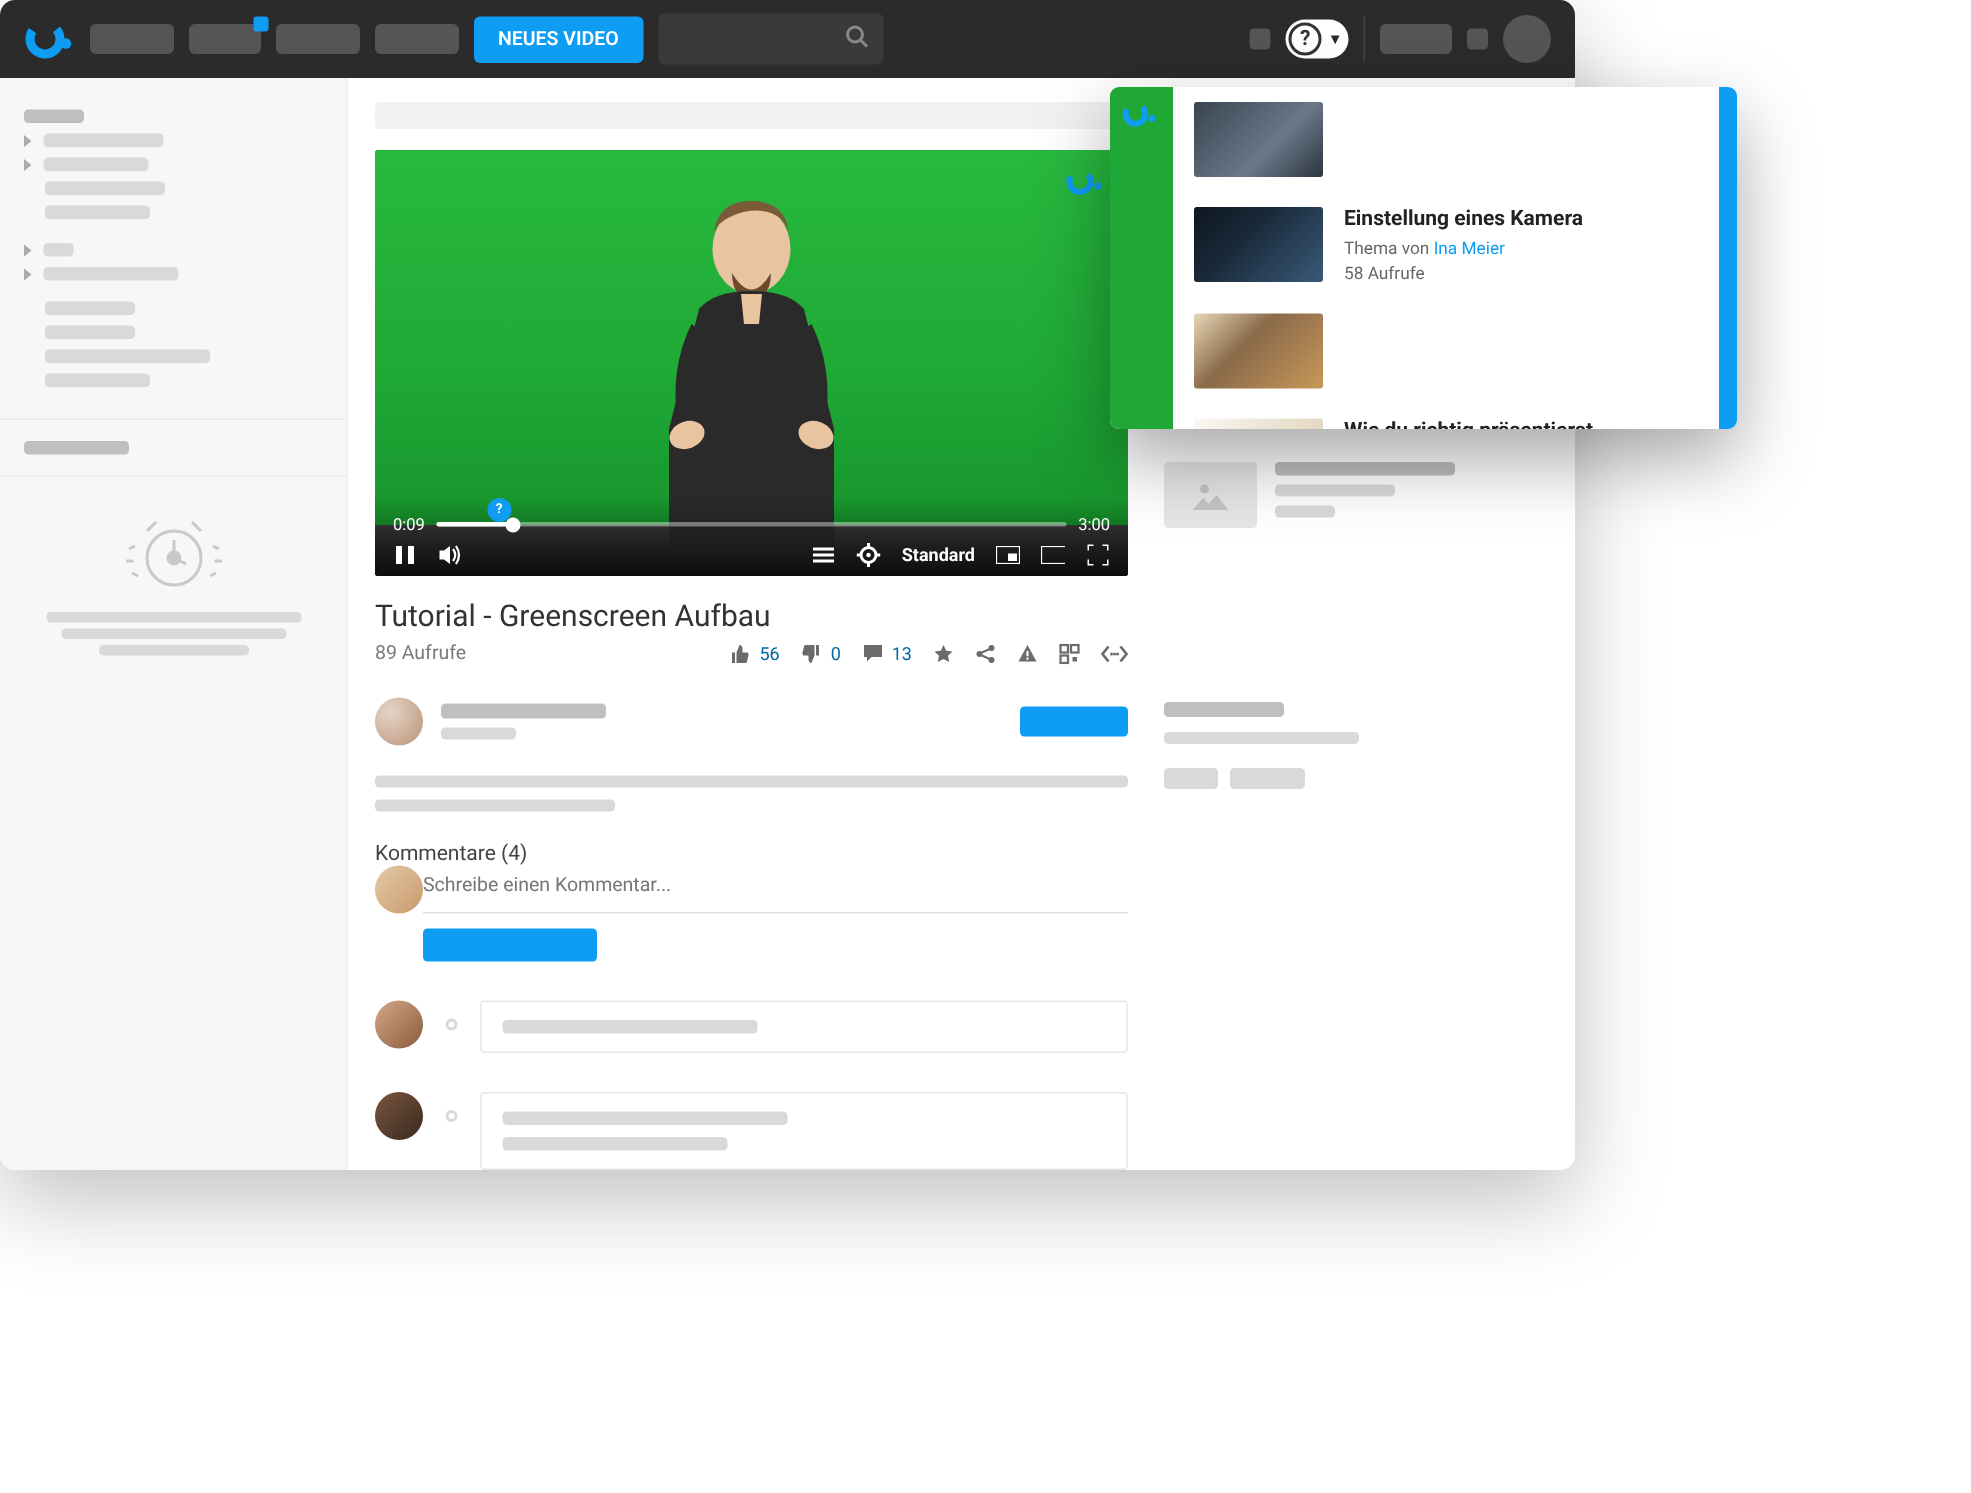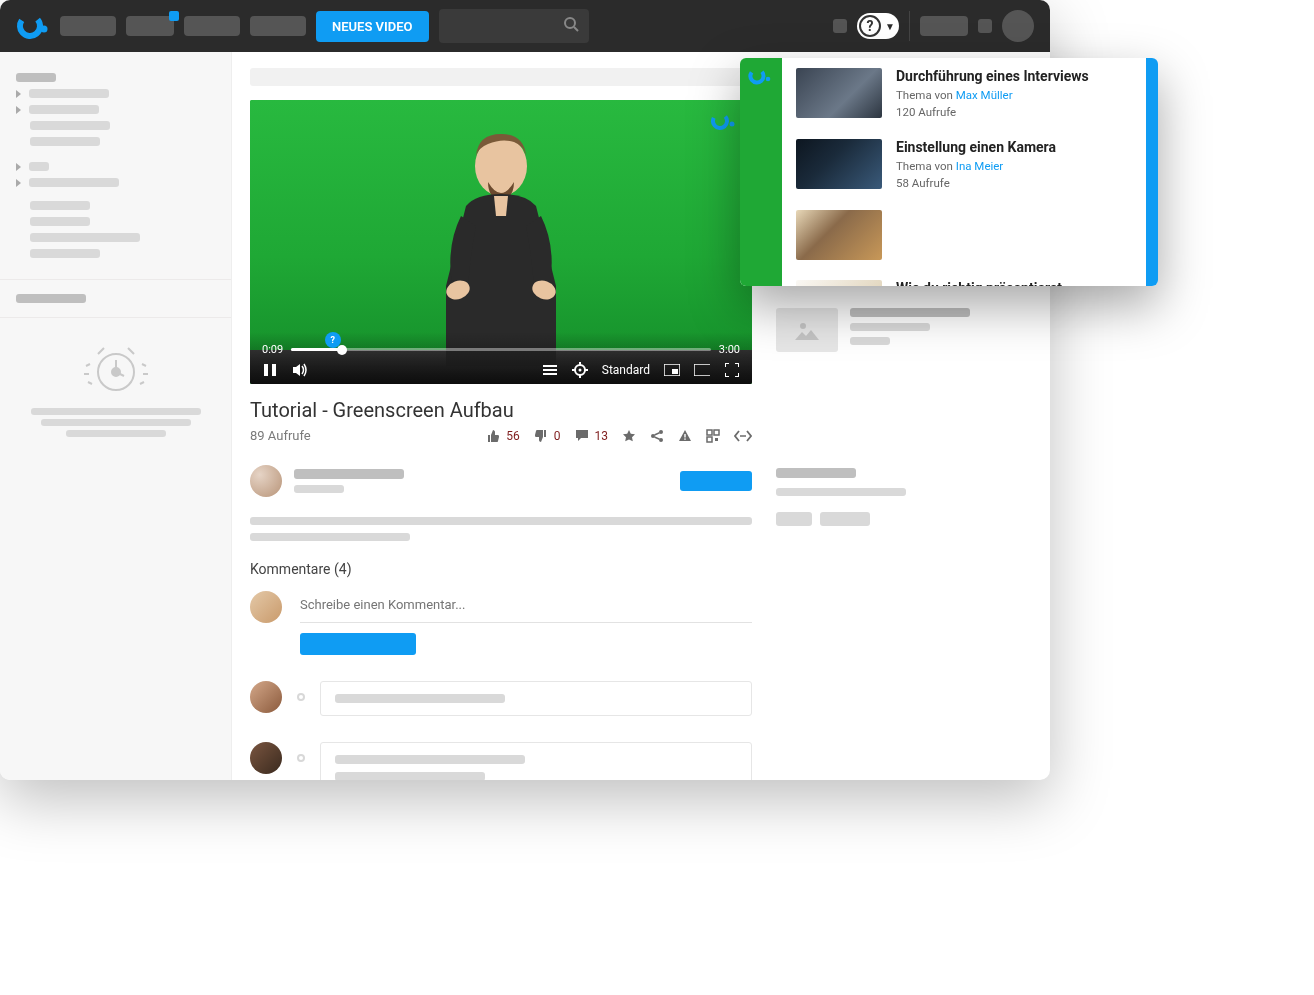--- a/index.html
+++ b/index.html
@@ -54,38 +54,38 @@
     .gs-bg { position:absolute; inset:0; background: linear-gradient(180deg,#28b93f 0%, #1fa835 55%, #148c29 100%); }
     .floor { position:absolute; left:0; right:0; bottom:0; height:34px; background:linear-gradient(180deg,#3a3a3a,#1d1d1d); }
     .person { position:absolute; left:50%; bottom:14px; transform:translateX(-50%); }
     .wm { position:absolute; top:10px; right:12px; }
     .ctrl-bar { position:absolute; left:0; right:0; bottom:0; height:52px; background:linear-gradient(180deg, rgba(0,0,0,0) 0%, rgba(0,0,0,0.55) 100%); display:flex; flex-direction:column; justify-content:flex-end; padding: 0 12px 6px; color:#fff; }
     .seek-row { display:flex; align-items:center; gap:8px; font-size:11px; }
     .seek-track { flex:1; height:3px; background:rgba(255,255,255,0.4); border-radius:2px; position:relative; }
     .seek-fill { position:absolute; left:0; top:0; bottom:0; width:12%; background:#fff; border-radius:2px; }
     .seek-knob { position:absolute; left:12%; top:50%; transform:translate(-50%,-50%); width:10px; height:10px; background:#fff; border-radius:50%; }
     .seek-marker { position:absolute; left:8%; top:-16px; width:16px; height:16px; background:#0f9cf3; border-radius:50%; display:flex; align-items:center; justify-content:center; font-size:9px; color:#fff; font-weight:700; }
-    .btn-row { display:flex; align-items:center; gap:14px; margin-top:6px; }
+    .btn-row { display:flex; align-items:center; gap:14px; margin-top:6px;font-weight:bold; }
     .pi { color:#fff; width:16px; height:16px; display:flex; align-items:center; justify-content:center; }
     .btn-row .spacer { flex:1; }
     .quality-lbl { font-size:12px; }
     
     
     .vtitle { font-size:20px; color:#333; margin-top:14px; font-weight:400; }
     .meta-row { display:flex; align-items:center; margin-top:6px; color:#7a7a7a; font-size:13px; }
     .views { flex:1; }
-    .act { display:flex; align-items:center; gap:6px; margin-left:14px; font-size:12px; color:#7f1d1d; }
+    .act { display:flex; align-items:center; gap:6px; margin-left:14px; font-size:12px; color:#0369a1; }
     .act svg { display:block; }
     .uploader-row { display:flex; align-items:center; gap:12px; margin-top:22px; }
     .up-av { width:32px; height:32px; border-radius:50%; background:#ddd; background:radial-gradient(circle at 30% 30%, #e6d4c6, #b89478); }
     .sub-btn { margin-left:auto; width:72px; height:20px; background:#0f9cf3; border-radius:3px; }
     .desc-block { margin-top:20px; }
     
     .comments-hdr { font-size:14px; color:#444; margin-top:20px; }
-    .comment-compose { display:flex; gap:18px; margin-top:14px; align-items:flex-start; }
+    .comment-compose { display:flex; gap:0; align-items:flex-start; }
     .cm-av { width:32px; height:32px; border-radius:50%; background:linear-gradient(135deg,#e4c9a8,#c99a6b); flex-shrink:0; }
     .cm-body { flex:1; }
     .cm-input { width:100%; border:none; border-bottom:1px solid #e2e2e2; padding:6px 0 10px; font-size:13px; color:#999; outline:none; }
     .cm-submit { margin-top:10px; width:116px; height:22px; background:#0f9cf3; border-radius:3px; }
     
     .comment-item { display:flex; gap:14px; margin-top:26px; align-items:flex-start; }
     .ci-av { width:32px; height:32px; border-radius:50%; background:#ccc; flex-shrink:0; }
     .ci-av.a1 { background:linear-gradient(135deg,#d4a88a,#8b5a3c); }
     .ci-av.a2 { background:linear-gradient(135deg,#7a5540,#3a2a1e); }
     .ci-dot-rail { width:10px; display:flex; flex-direction:column; align-items:center; }
@@ -456,30 +456,25 @@
     <div class="wm2">
       <svg width="28" height="20" viewBox="0 0 28 20">
           <circle cx="10" cy="10" r="6.5" fill="none" stroke="#0f9cf3" stroke-width="4" stroke-dasharray="28 12" transform="rotate(-40 10 10)"></circle>
           <circle cx="21" cy="13" r="2.3" fill="#0f9cf3"></circle>
         </svg>
     </div>
   </div>
   <div class="ov-list">
     <div class="ov-item">
       <div class="ov-thumb t1"></div>
-      <div class="ov-meta">
-        <div class="ov-title">Durchführung eines Interviews</div>
-        <div class="ov-sub"><span>Thema von </span><span class="ov-author">Max Müller</span></div>
-        <div class="ov-sub">120 Aufrufe</div>
-      </div>
     </div>
     <div class="ov-item">
       <div class="ov-thumb t2"></div>
       <div class="ov-meta">
-        <div class="ov-title">Einstellung einen Kamera</div>
+        <div class="ov-title">Einstellung eines Kamera</div>
         <div class="ov-sub"><span>Thema von </span><span class="ov-author">Ina Meier</span></div>
         <div class="ov-sub">58 Aufrufe</div>
       </div>
     </div>
     <div class="ov-item">
       <div class="ov-thumb t3"></div>
     </div>
     <div class="ov-item">
       <div class="ov-thumb t4"></div>
       <div class="ov-meta">

